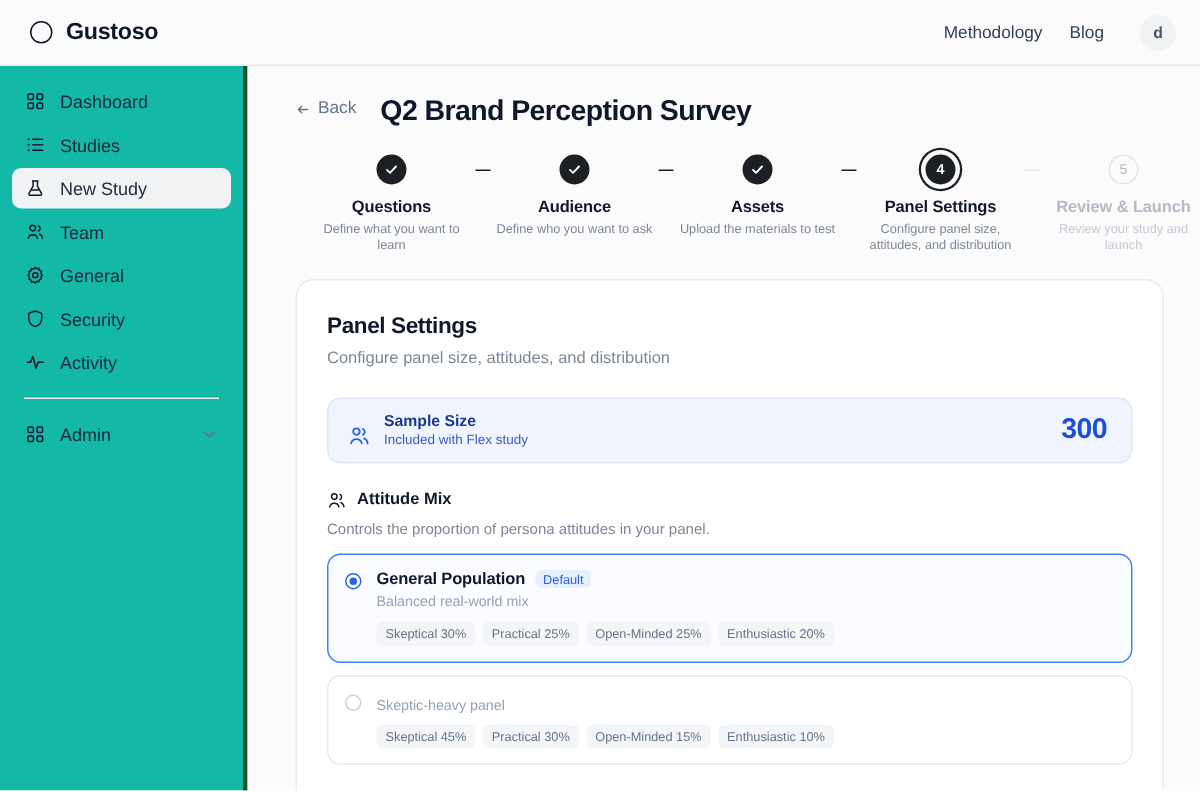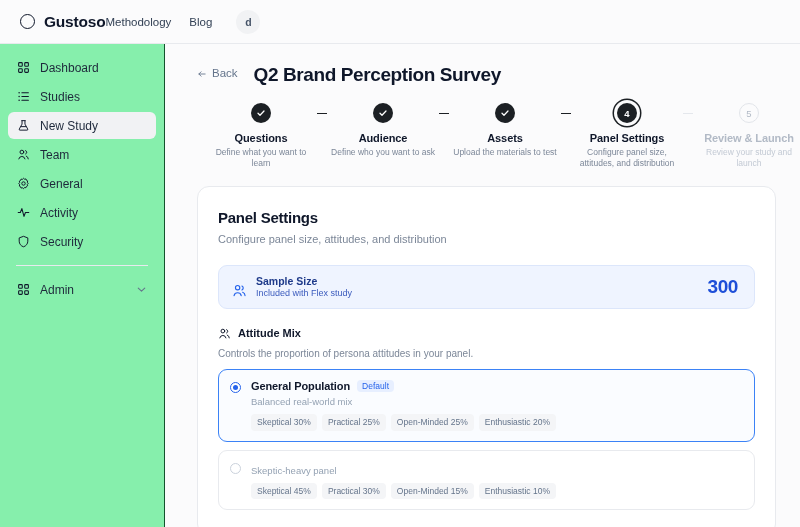--- a/index.html
+++ b/index.html
@@ -11,20 +11,21 @@
     color: #0f172a;
     -webkit-font-smoothing: antialiased;
   }
 
   
   .topbar {
     height: 44px;
     border-bottom: 1px solid #e8eaee;
     display: flex;
     align-items: center;
+    justify-content: space-between;
     padding: 0 16px 0 20px;
     background: #fbfbfc;
   }
   .brand { display: flex; align-items: center; gap: 9px; }
   .brand-mark {
     width: 15px; height: 15px;
     border: 1.6px solid #0f172a;
     border-radius: 50%;
   }
   .brand-name { font-size: 15.5px; font-weight: 700; letter-spacing: -0.2px; color: #0f172a; }
@@ -39,22 +40,22 @@
     font-size: 10.5px; font-weight: 600; color: #475569;
     margin-left: 6px;
   }
 
   
   .shell { display: flex; height: 483px; }
 
   
   .sidebar {
     width: 165px;
-    border-right: 1px solid #14532d;
-    background: #86efac;
+    border-right: 3px solid #14532d;
+    background: #14b8a6;
     padding: 10px 8px 0 8px;
     flex: 0 0 165px;
   }
   .nav-item {
     display: flex; align-items: center; gap: 10px;
     height: 27px;
     padding: 0 8px;
     border-radius: 6px;
     font-size: 12px;
     color: #1e293b;
@@ -259,34 +260,34 @@
         <svg viewBox="0 0 16 16" fill="none" stroke="#0f172a" stroke-width="1.2">
           <circle cx="8" cy="8" r="2.1"></circle>
           <path d="M8 1.6l1.3 1.1 1.7-.3.6 1.6 1.5.8-.4 1.7 1.1 1.3-1.1 1.3.4 1.7-1.5.8-.6 1.6-1.7-.3L8 14.4l-1.3-1.1-1.7.3-.6-1.6-1.5-.8.4-1.7L2.2 8l1.1-1.3-.4-1.7 1.5-.8.6-1.6 1.7.3z"></path>
         </svg>
       </span>
       <span>General</span>
     </div>
 
     <div class="nav-item">
       <span class="ico">
+        <svg viewBox="0 0 16 16" fill="none" stroke="#0f172a" stroke-width="1.2" stroke-linejoin="round">
+          <path d="M8 1.6l5.3 2v4c0 3.3-2.2 6-5.3 6.9C4.9 13.6 2.7 10.9 2.7 7.6v-4z"></path>
+        </svg>
+      </span>
+      <span>Security</span>
+    </div>
+
+    <div class="nav-item">
+      <span class="ico">
         <svg viewBox="0 0 16 16" fill="none" stroke="#0f172a" stroke-width="1.3" stroke-linecap="round" stroke-linejoin="round">
           <path d="M1.5 8h2.6L6 3.2l2.6 9.6L10.4 8h4.1"></path>
         </svg>
       </span>
       <span>Activity</span>
-    </div>
-
-    <div class="nav-item">
-      <span class="ico">
-        <svg viewBox="0 0 16 16" fill="none" stroke="#0f172a" stroke-width="1.2" stroke-linejoin="round">
-          <path d="M8 1.6l5.3 2v4c0 3.3-2.2 6-5.3 6.9C4.9 13.6 2.7 10.9 2.7 7.6v-4z"></path>
-        </svg>
-      </span>
-      <span>Security</span>
     </div>
 
     <div class="nav-sep"></div>
 
     <div class="nav-item admin">
       <span class="nav-left">
         <span class="ico">
           <svg viewBox="0 0 16 16" fill="none" stroke="#0f172a" stroke-width="1.3">
             <rect x="2" y="2" width="4.5" height="4.5" rx="1"></rect>
               <rect x="9.5" y="2" width="4.5" height="4.5" rx="1"></rect>

